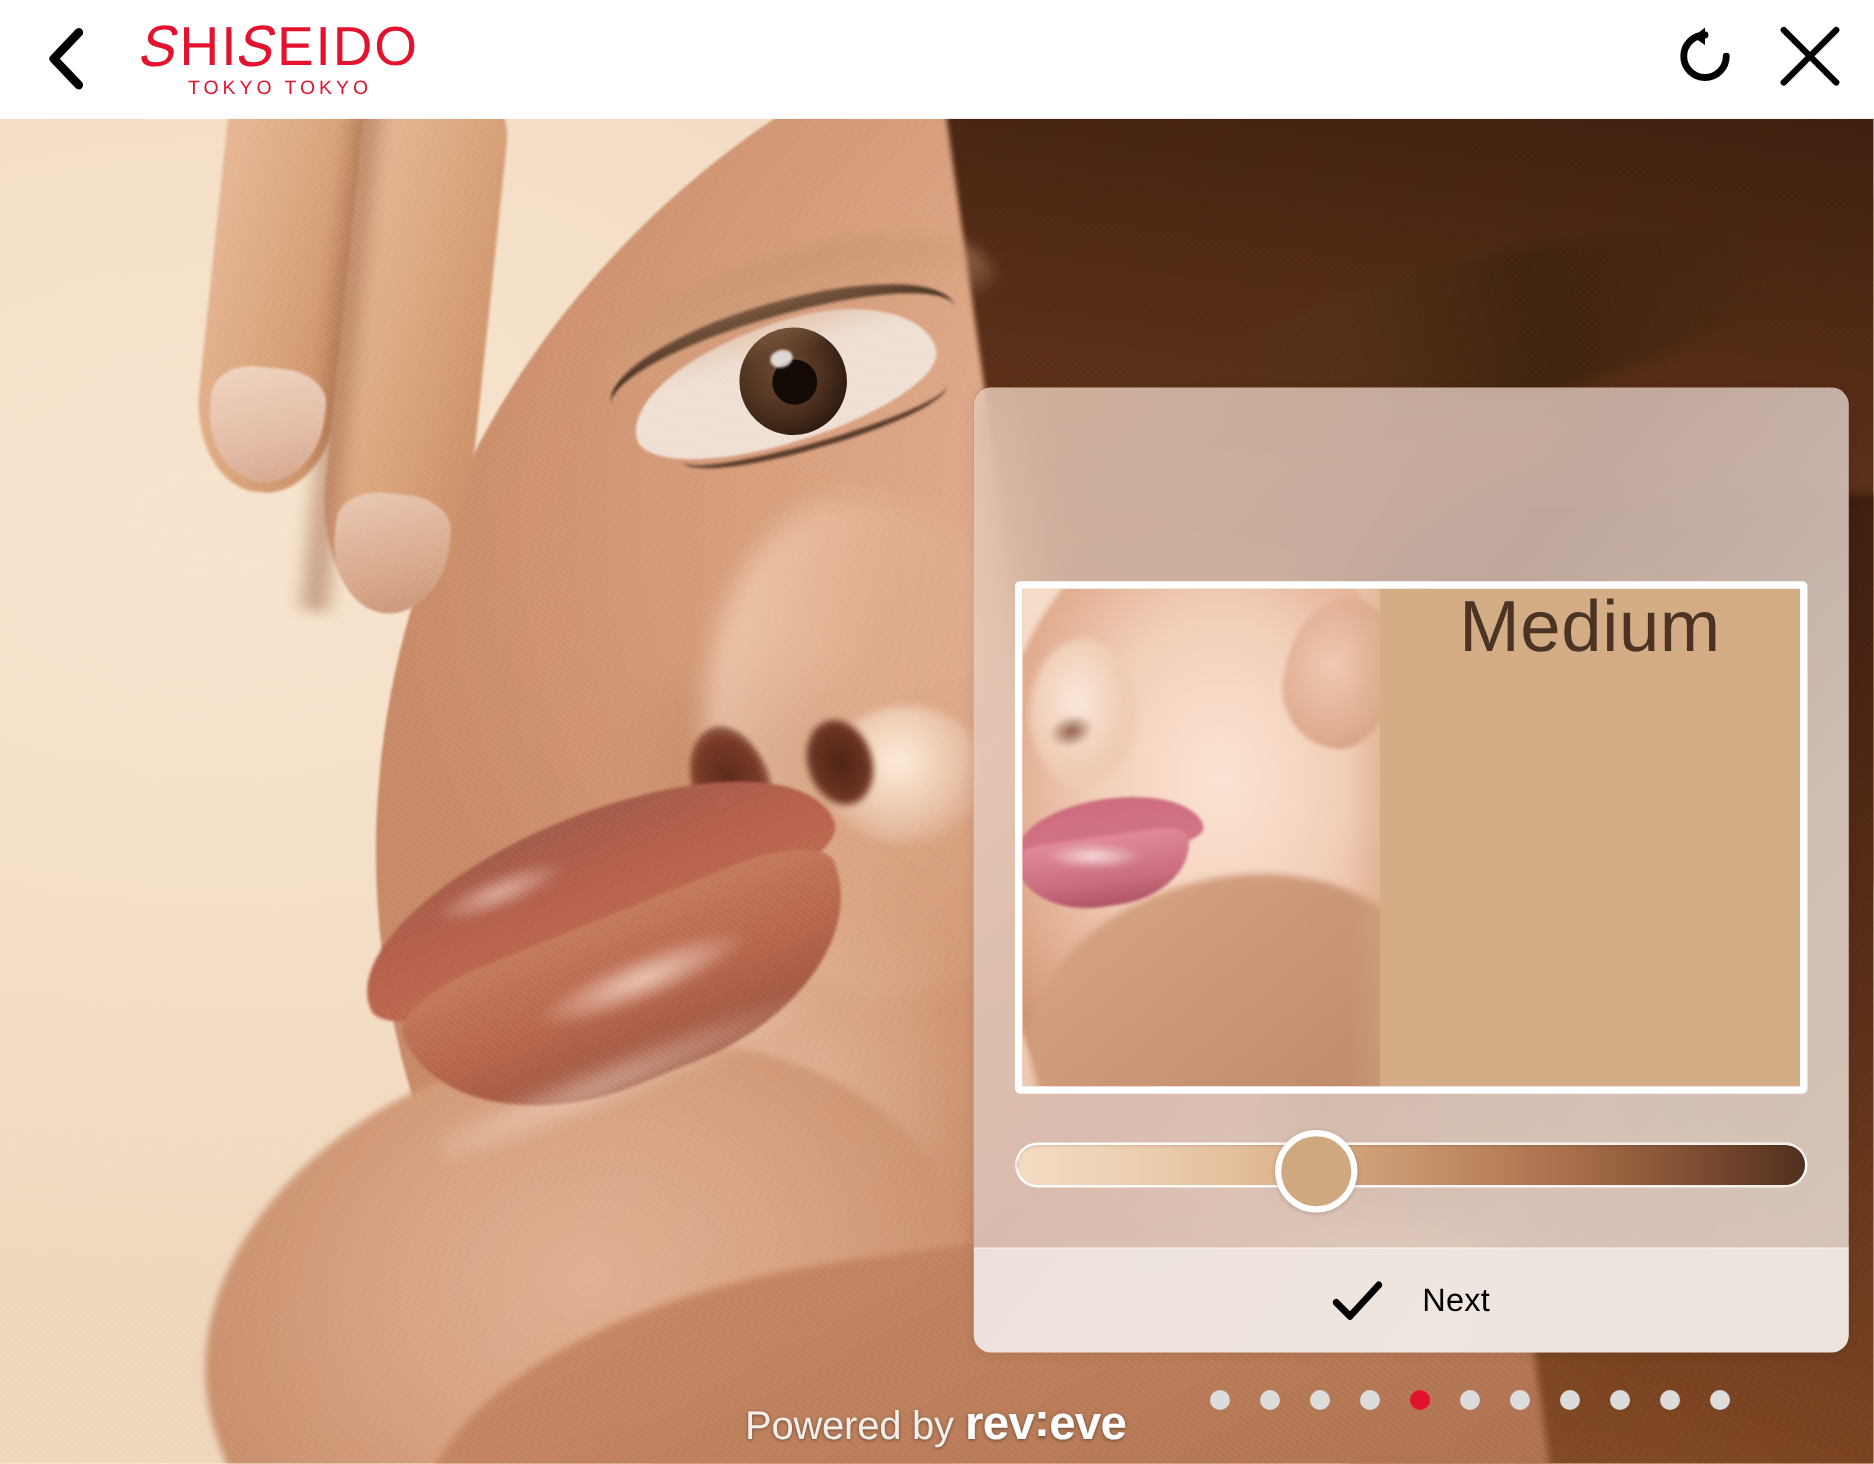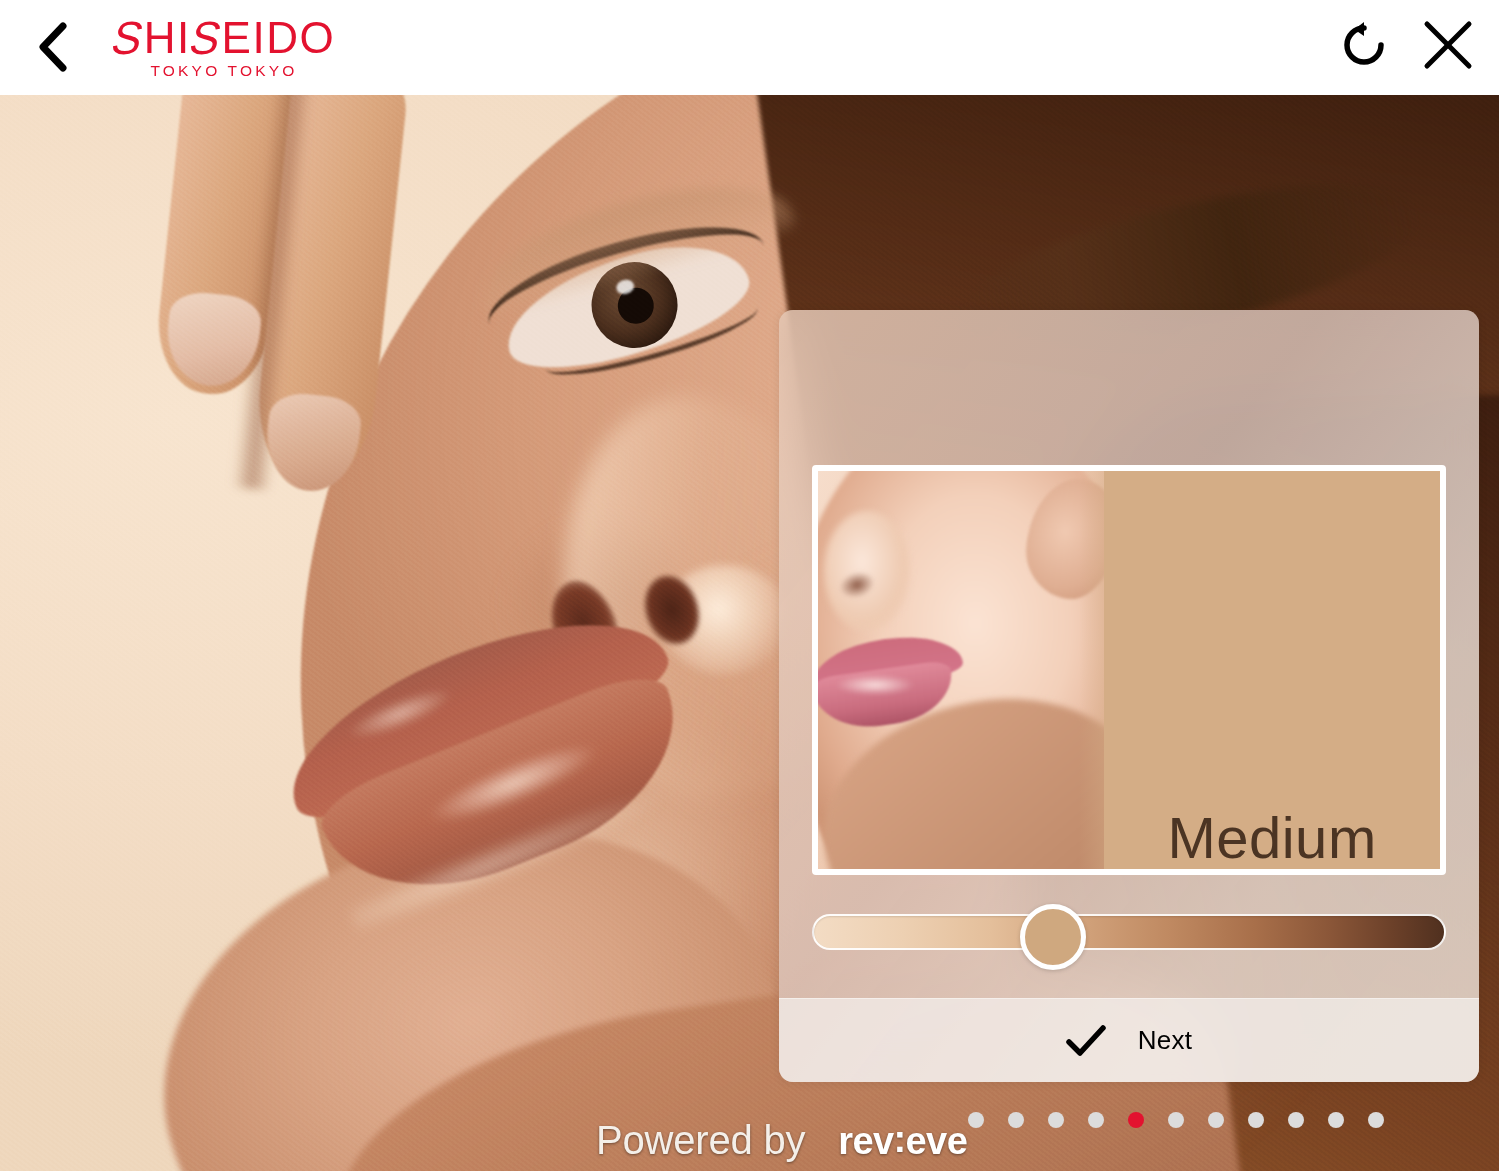--- a/index.html
+++ b/index.html
@@ -418,21 +418,21 @@
     background: radial-gradient(ellipse, rgba(255,240,236,.85) 0%, rgba(255,240,236,0) 72%);
     filter: blur(2.4px);
   }
   #tone-swatch {
     position: absolute;
     right: 0; top: 0;
     width: 54%;
     height: 100%;
     background: #d4ad86;
     display: flex;
-    align-items: flex-end;
+    align-items: flex-start;
     justify-content: center;
   }
   #tone-swatch-label {
     color: #4b3423;
     font-size: 58px;
     font-weight: 400;
     letter-spacing: 0.5px;
     line-height: 62px;
   }
   #preview-blend {
@@ -504,30 +504,29 @@
     left: 596px; top: 1118px;
     display: flex;
     align-items: baseline;
     gap: 9px;
     z-index: 35;
     user-select: none;
     text-shadow: 0 1px 3px rgba(0,0,0,.45);
   }
   #powered-label {
     color: #f4efe9;
-    font-size: 40px;
+    font-size: 32px;
     font-weight: 400;
     letter-spacing: -0.2px;
   }
   #revieve-logo {
     color: #ffffff;
     font-size: 38px;
     font-weight: 700;
     letter-spacing: -0.6px;
-    margin-left: 24px;
   }
   #revieve-logo .rv-colon {
     display: inline-block;
     transform: translateY(-2px);
     font-weight: 700;
   }
 
   #step-dots {
     position: absolute;
     left: 968px; top: 1112px;

